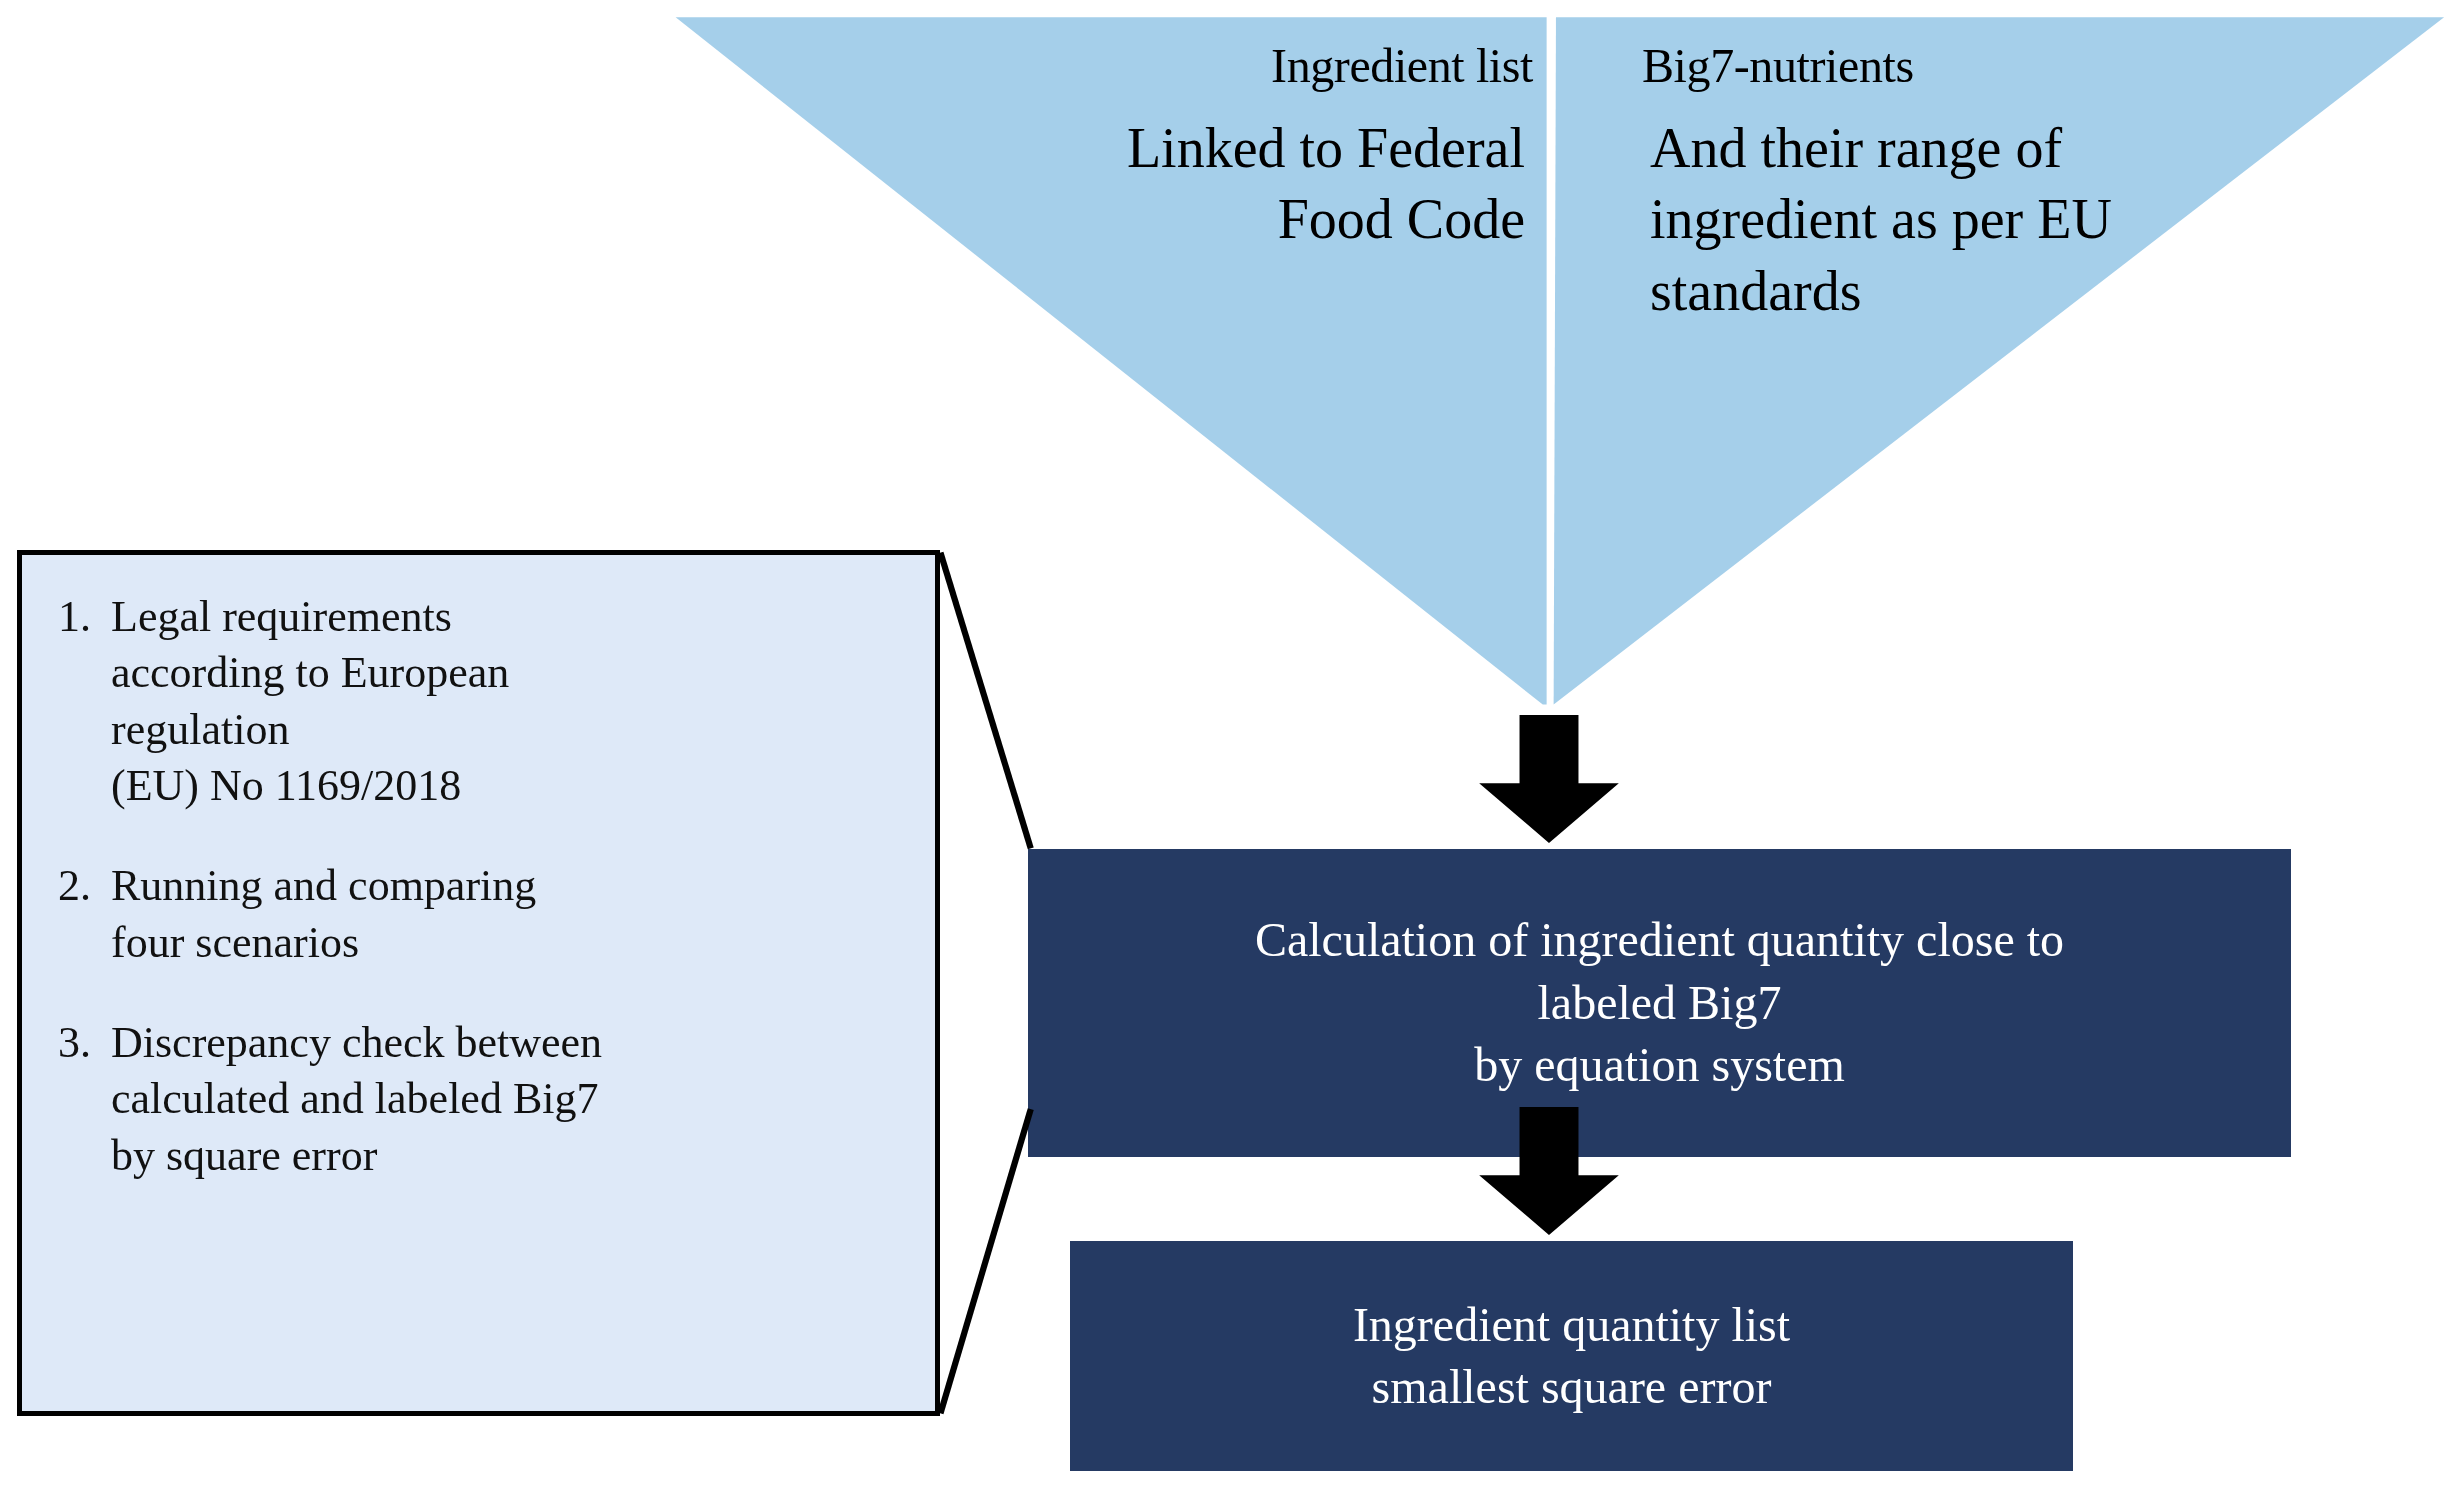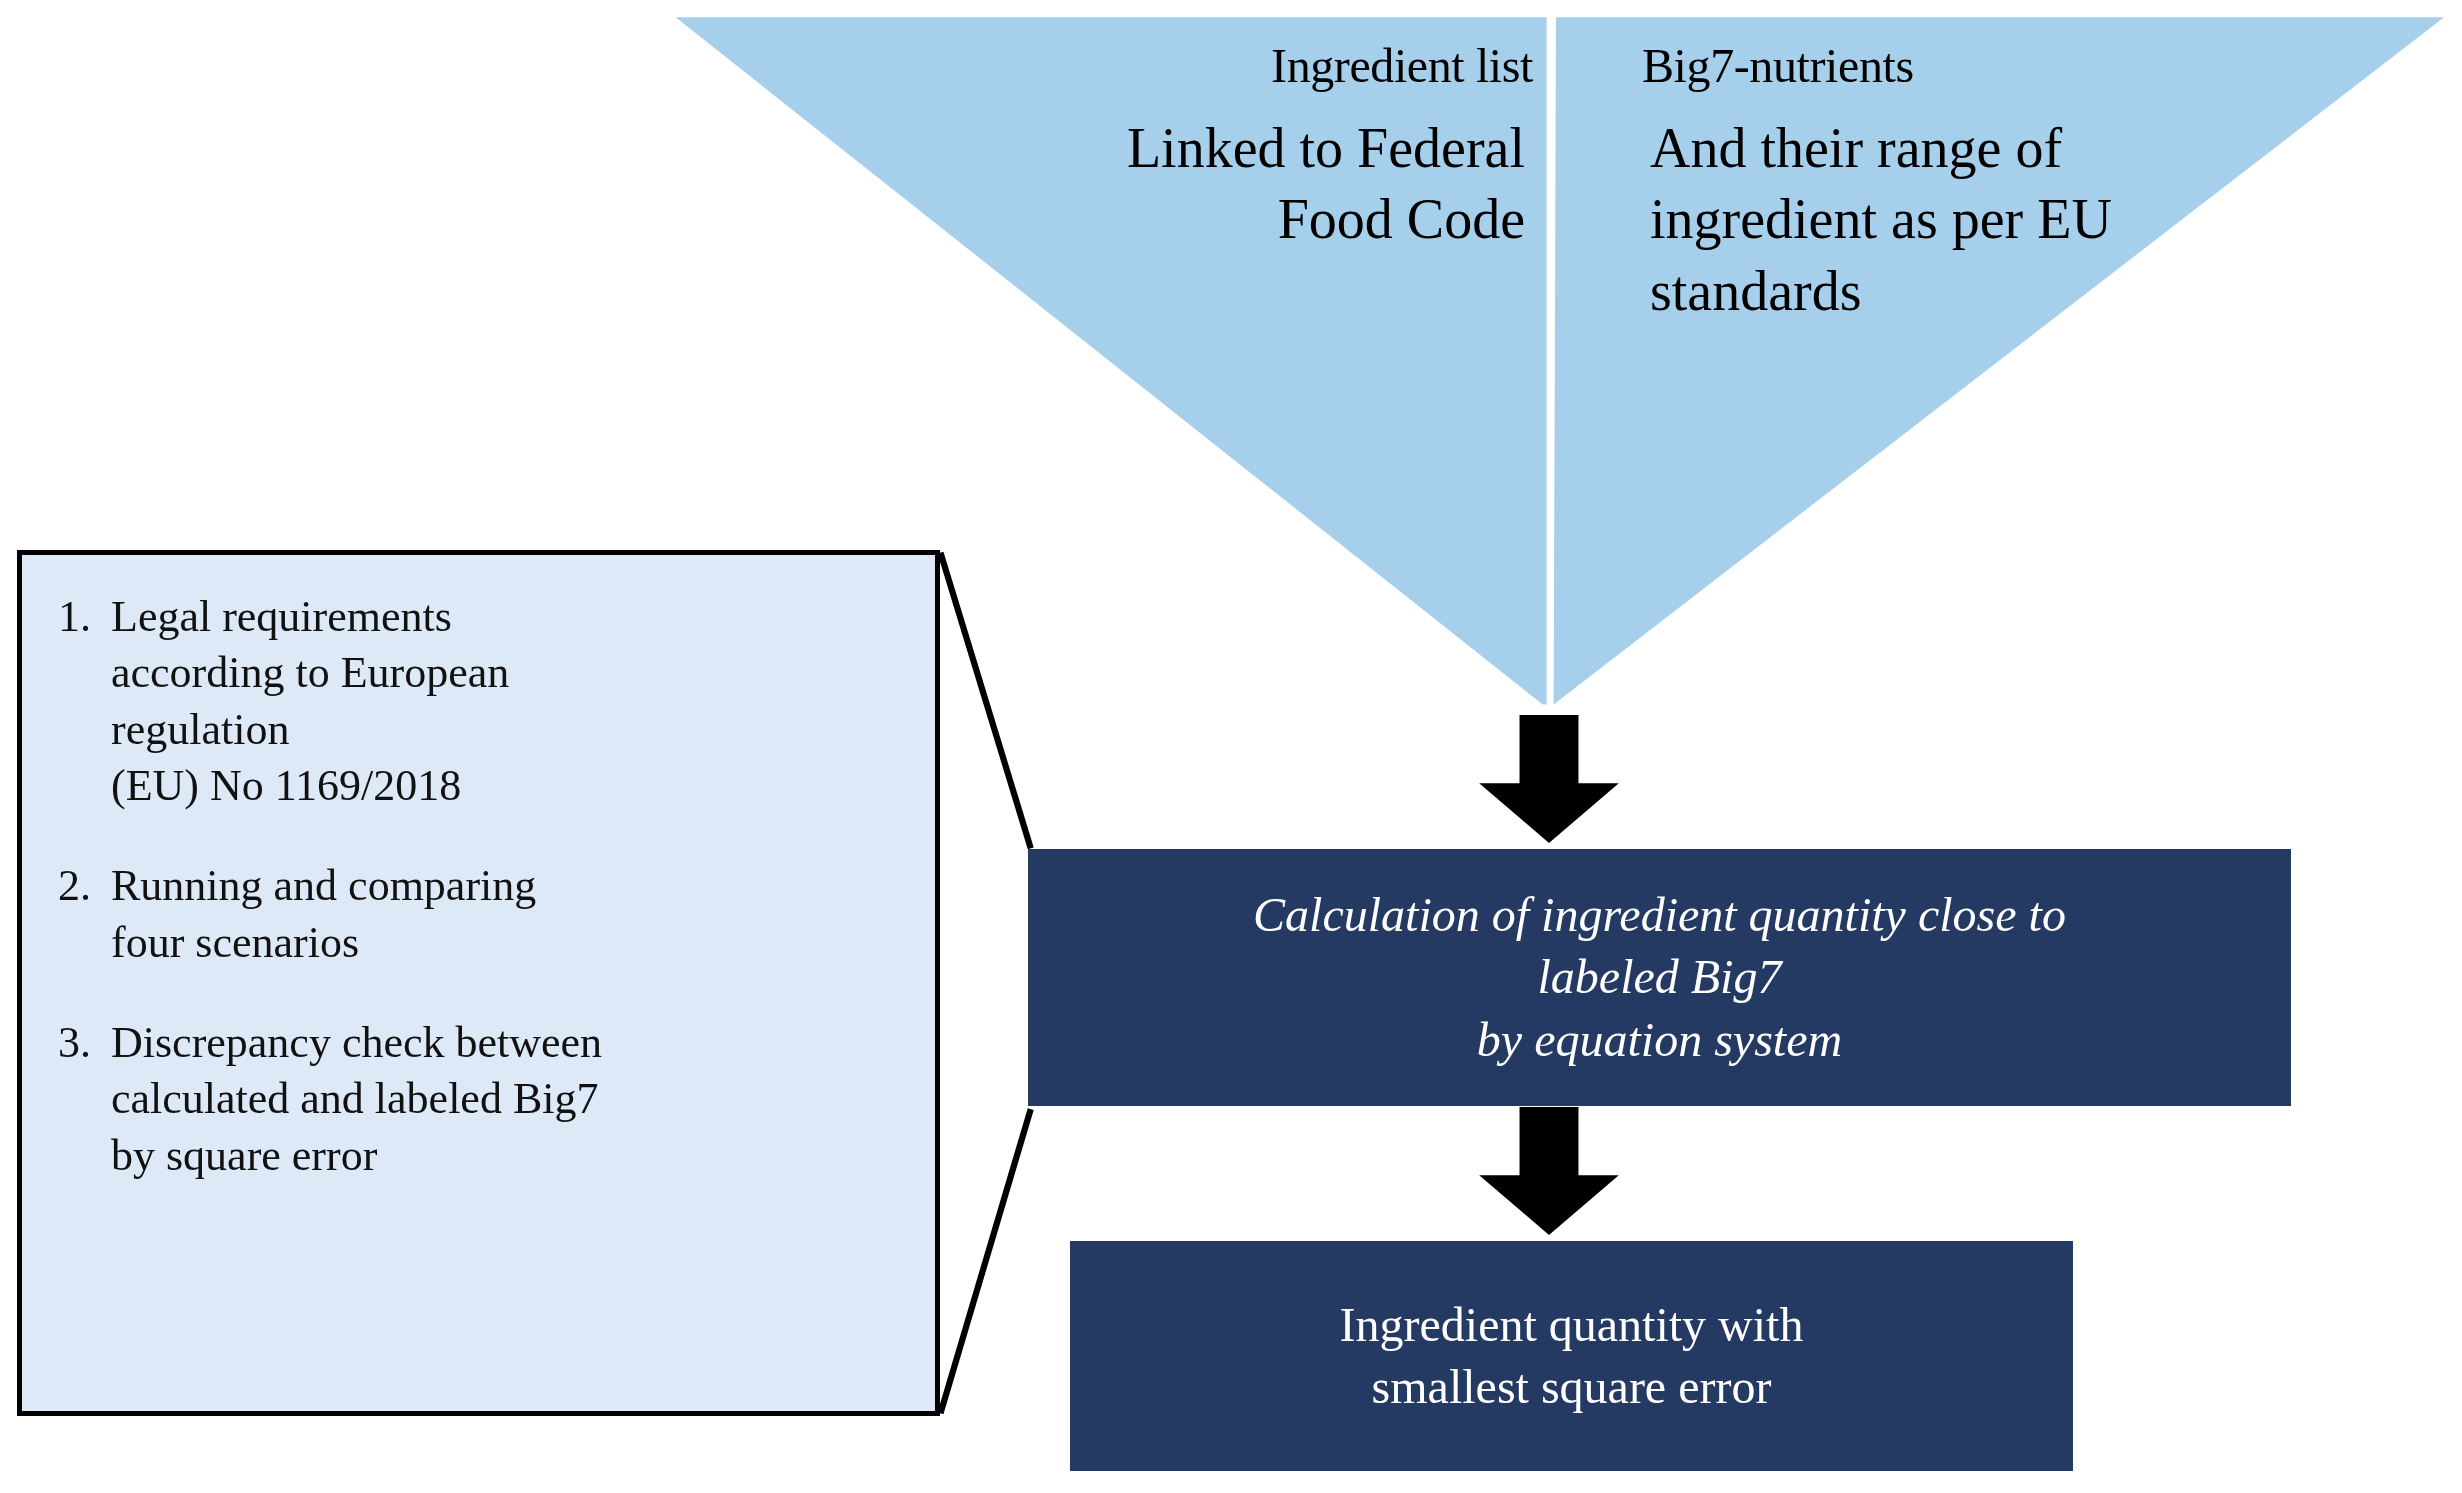--- a/index.html
+++ b/index.html
@@ -111,22 +111,21 @@
   .navy-box p {
     margin: 0;
     font-size: 48px;
     line-height: 1.30;
     white-space: pre-line;
   }
   #calc-box {
     left: 1028px;
     top: 849px;
     width: 1263px;
-    height: 257px;
-    font-style: italic;
+    height: 308px;
   }
   #result-box {
     left: 1070px;
     top: 1241px;
     width: 1003px;
     height: 230px;
   }
 
   
   .block-arrow {
@@ -186,21 +185,21 @@
 by equation system</p>
   </div>
 
   <div class="block-arrow" id="arrow-calc-to-result">
     <svg width="140" height="128" viewBox="0 0 180 165" xmlns="http://www.w3.org/2000/svg">
       <polygon points="52,0 128,0 128,88 180,88 90,165 0,88 52,88" fill="#000000"></polygon>
     </svg>
   </div>
 
   <div class="navy-box" id="result-box">
-    <p>Ingredient quantity with
+    <p>Ingredient quantity list
 smallest square error</p>
   </div>
 
   <div id="callout-lines">
     <svg width="125" height="895" viewBox="0 0 160 1150" xmlns="http://www.w3.org/2000/svg">
       <line x1="8" y1="20" x2="124" y2="400" stroke="#000000" stroke-width="8"></line>
       <line x1="124" y1="735" x2="8" y2="1126" stroke="#000000" stroke-width="8"></line>
     </svg>
   </div>
 

